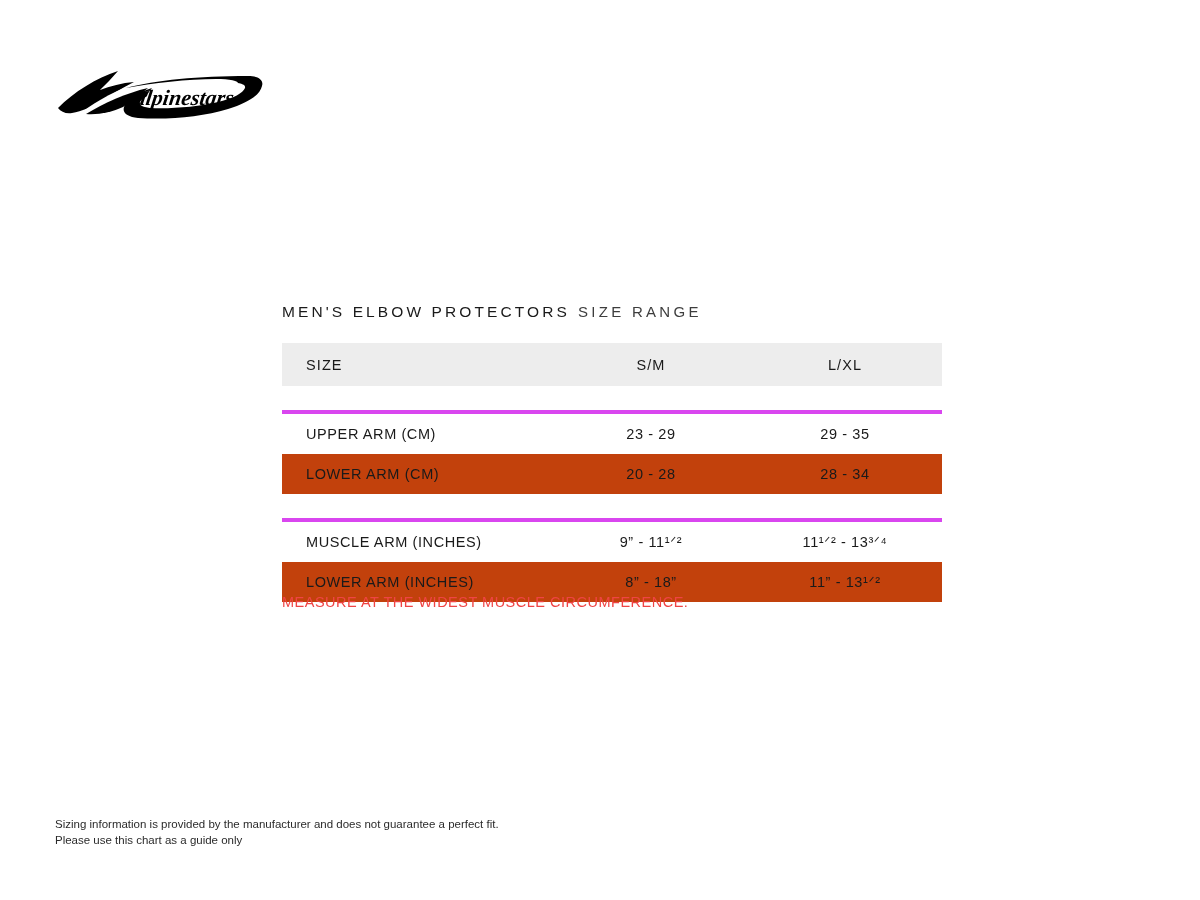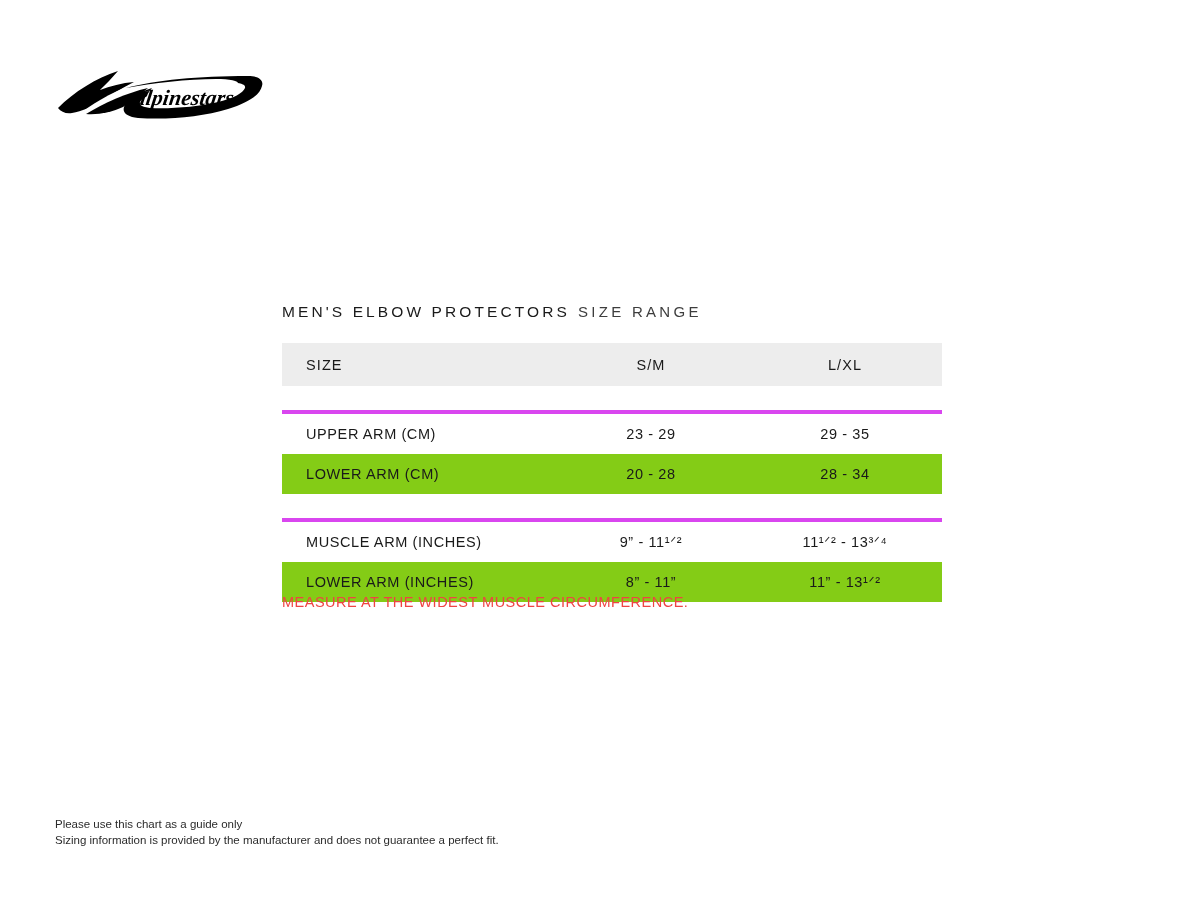--- a/index.html
+++ b/index.html
@@ -69,21 +69,21 @@
     font-family: "Liberation Sans Narrow", "Liberation Sans", sans-serif;
     font-size: 14.5px;
     letter-spacing: 0.6px;
     color: #1a1a1a;
     padding: 0;
   }
   .col-label { width: 248px; padding-left: 24px !important; margin-left: 15px; }
   .col-v1 { width: 194px; text-align: center; }
   .col-v2 { width: 194px; text-align: center; }
 
-  tr.shaded td { background: #84cc16; }
+  tr.shaded td { background: #c2410c; }
   tr.plain td { background: #ffffff; }
   tr.header-row td {
     background: #ededed;
     height: 43px;
     font-size: 14.5px;
     letter-spacing: 1.1px;
   }
   tr.gap-row td {
     height: 24px;
     background: #ffffff;
@@ -167,25 +167,25 @@
       </tr>
 
       <tr class="plain rule-top">
         <td class="col-label">MUSCLE ARM (INCHES)</td>
         <td class="col-v1">9” - 11¹ᐟ²</td>
         <td class="col-v2">11¹ᐟ² - 13³ᐟ⁴</td>
       </tr>
 
       <tr class="shaded">
         <td class="col-label">LOWER ARM (INCHES)</td>
-        <td class="col-v1">8” - 11”</td>
+        <td class="col-v1">8” - 18”</td>
         <td class="col-v2">11” - 13¹ᐟ²</td>
       </tr>
     </tbody>
   </table>
 </div>
 
 <div class="measure-note">MEASURE AT THE WIDEST MUSCLE CIRCUMFERENCE.</div>
 
 <div class="footer">
+  <div>Sizing information is provided by the manufacturer and does not guarantee a perfect fit.</div>
   <div>Please use this chart as a guide only</div>
-  <div>Sizing information is provided by the manufacturer and does not guarantee a perfect fit.</div>
 </div>
 
 </body></html>

